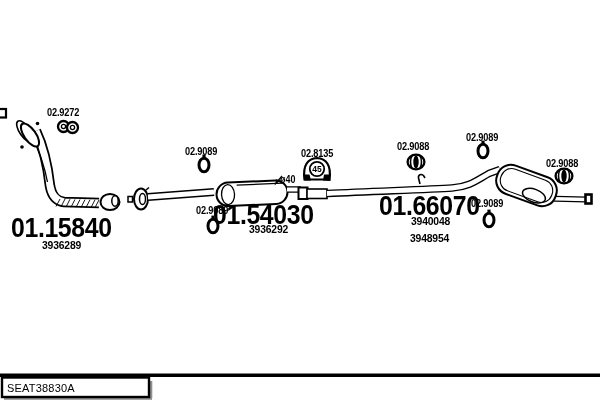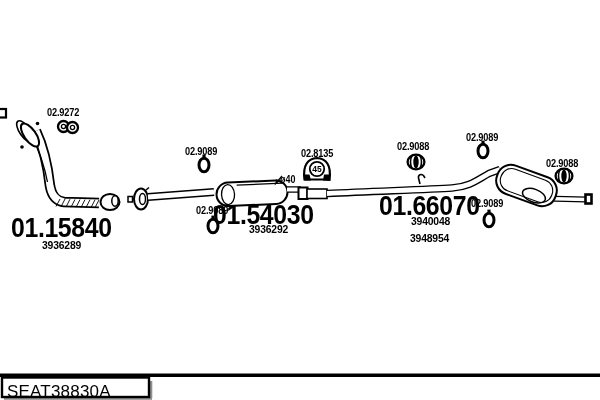--- a/index.html
+++ b/index.html
@@ -6,21 +6,21 @@
   .stage{
     position:relative;width:600px;height:400px;background:#fff;overflow:hidden;
     font-family:"Liberation Sans",sans-serif;color:#000;
   }
   .stage svg{position:absolute;left:0;top:0;}
   .lbl{position:absolute;line-height:1;white-space:nowrap;color:#000;}
   .fit{font-weight:700;font-size:11.5px;letter-spacing:-.2px;transform:scaleX(.8);transform-origin:0 0;}
   .big{font-weight:700;font-size:27px;letter-spacing:-.4px;transform:scaleX(.92);transform-origin:0 0;}
   .ref{font-weight:700;font-size:11.5px;letter-spacing:-.2px;transform:scaleX(.9);transform-origin:0 0;}
   .dia{font-weight:700;font-size:10.5px;transform:scaleX(.85);transform-origin:0 0;}
-  .code{font-size:17px;letter-spacing:.2px;}
+  .code{font-size:11px;letter-spacing:.2px;}
 </style>
 </head>
 <body>
 
 <div class="stage">
 
   <svg width="600" height="400" viewBox="0 0 600 400">
 
     <g>
       <rect x="-2.5" y="109" width="8.5" height="8.5" fill="#fff" stroke="#000" stroke-width="2.2"></rect>

